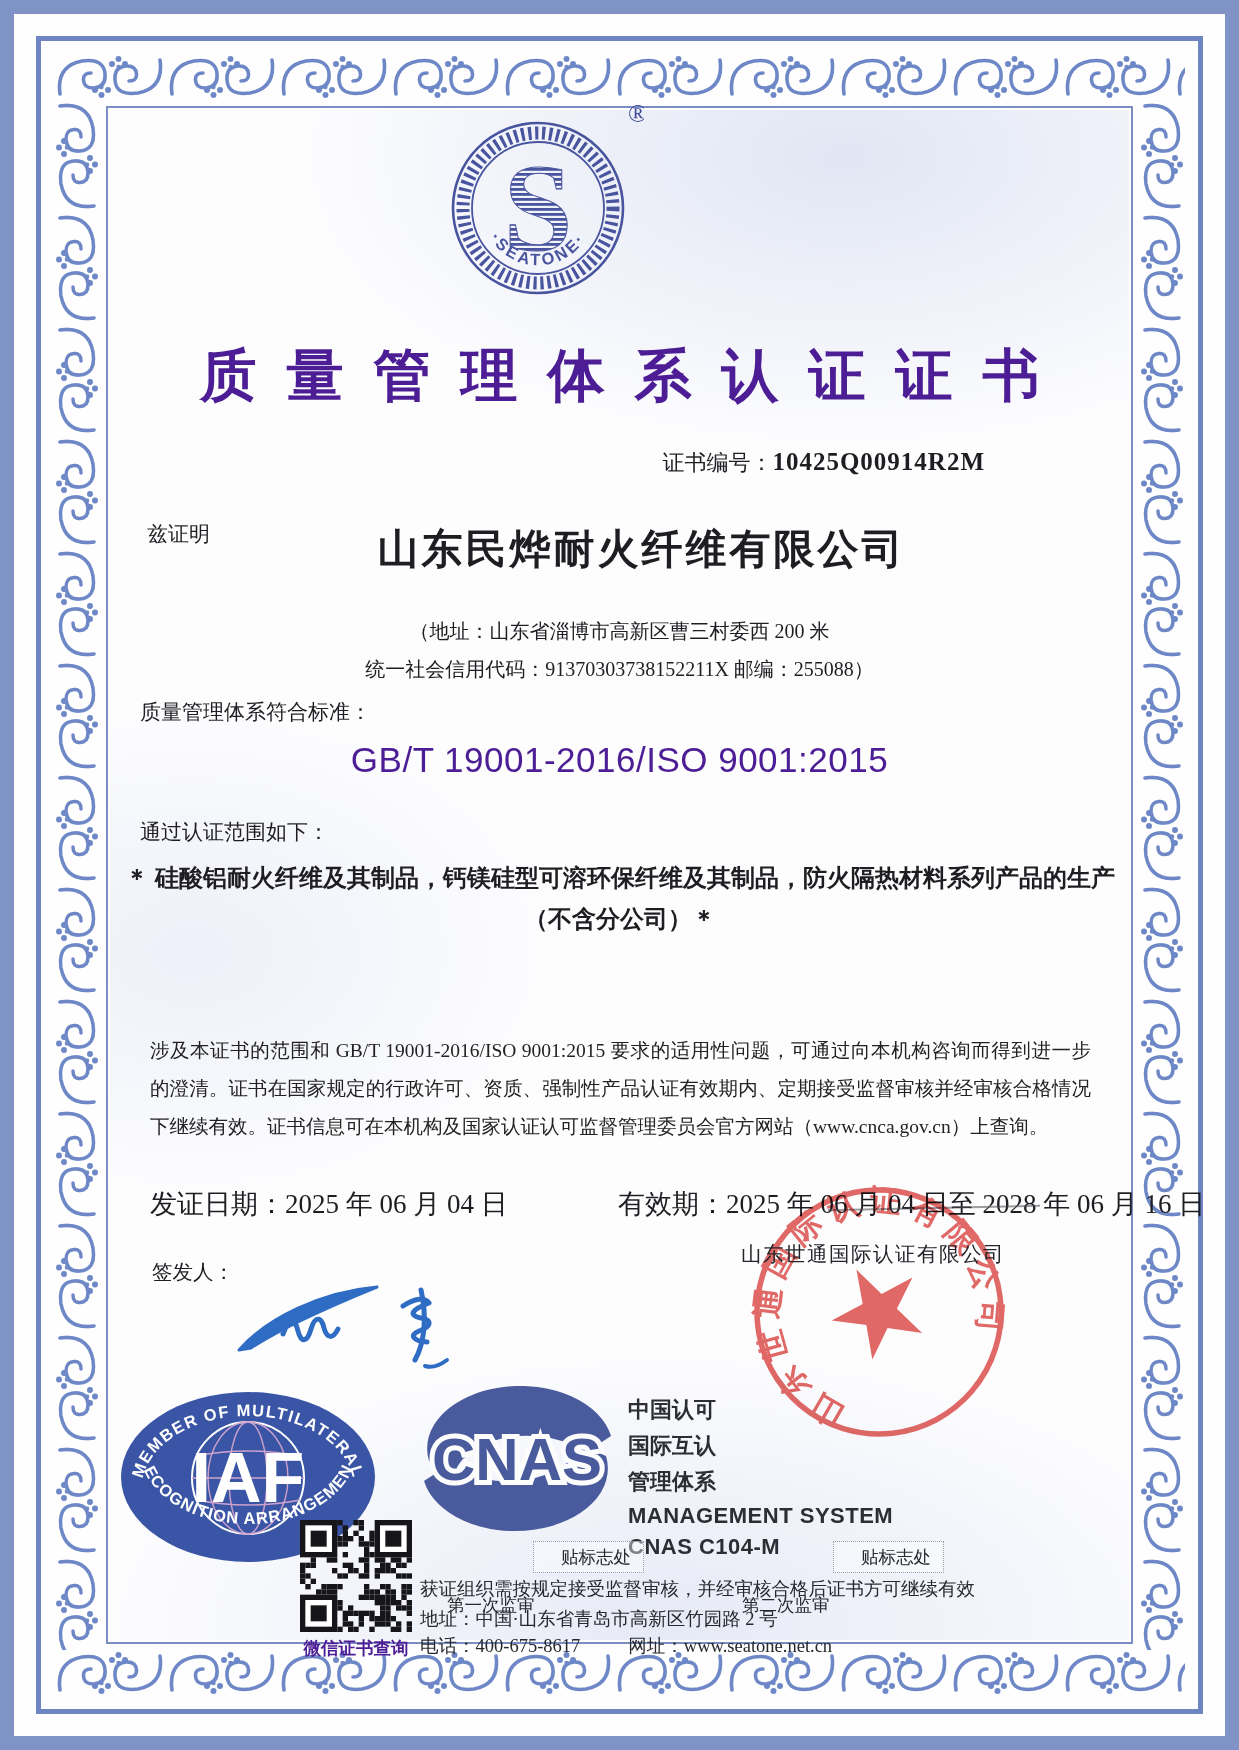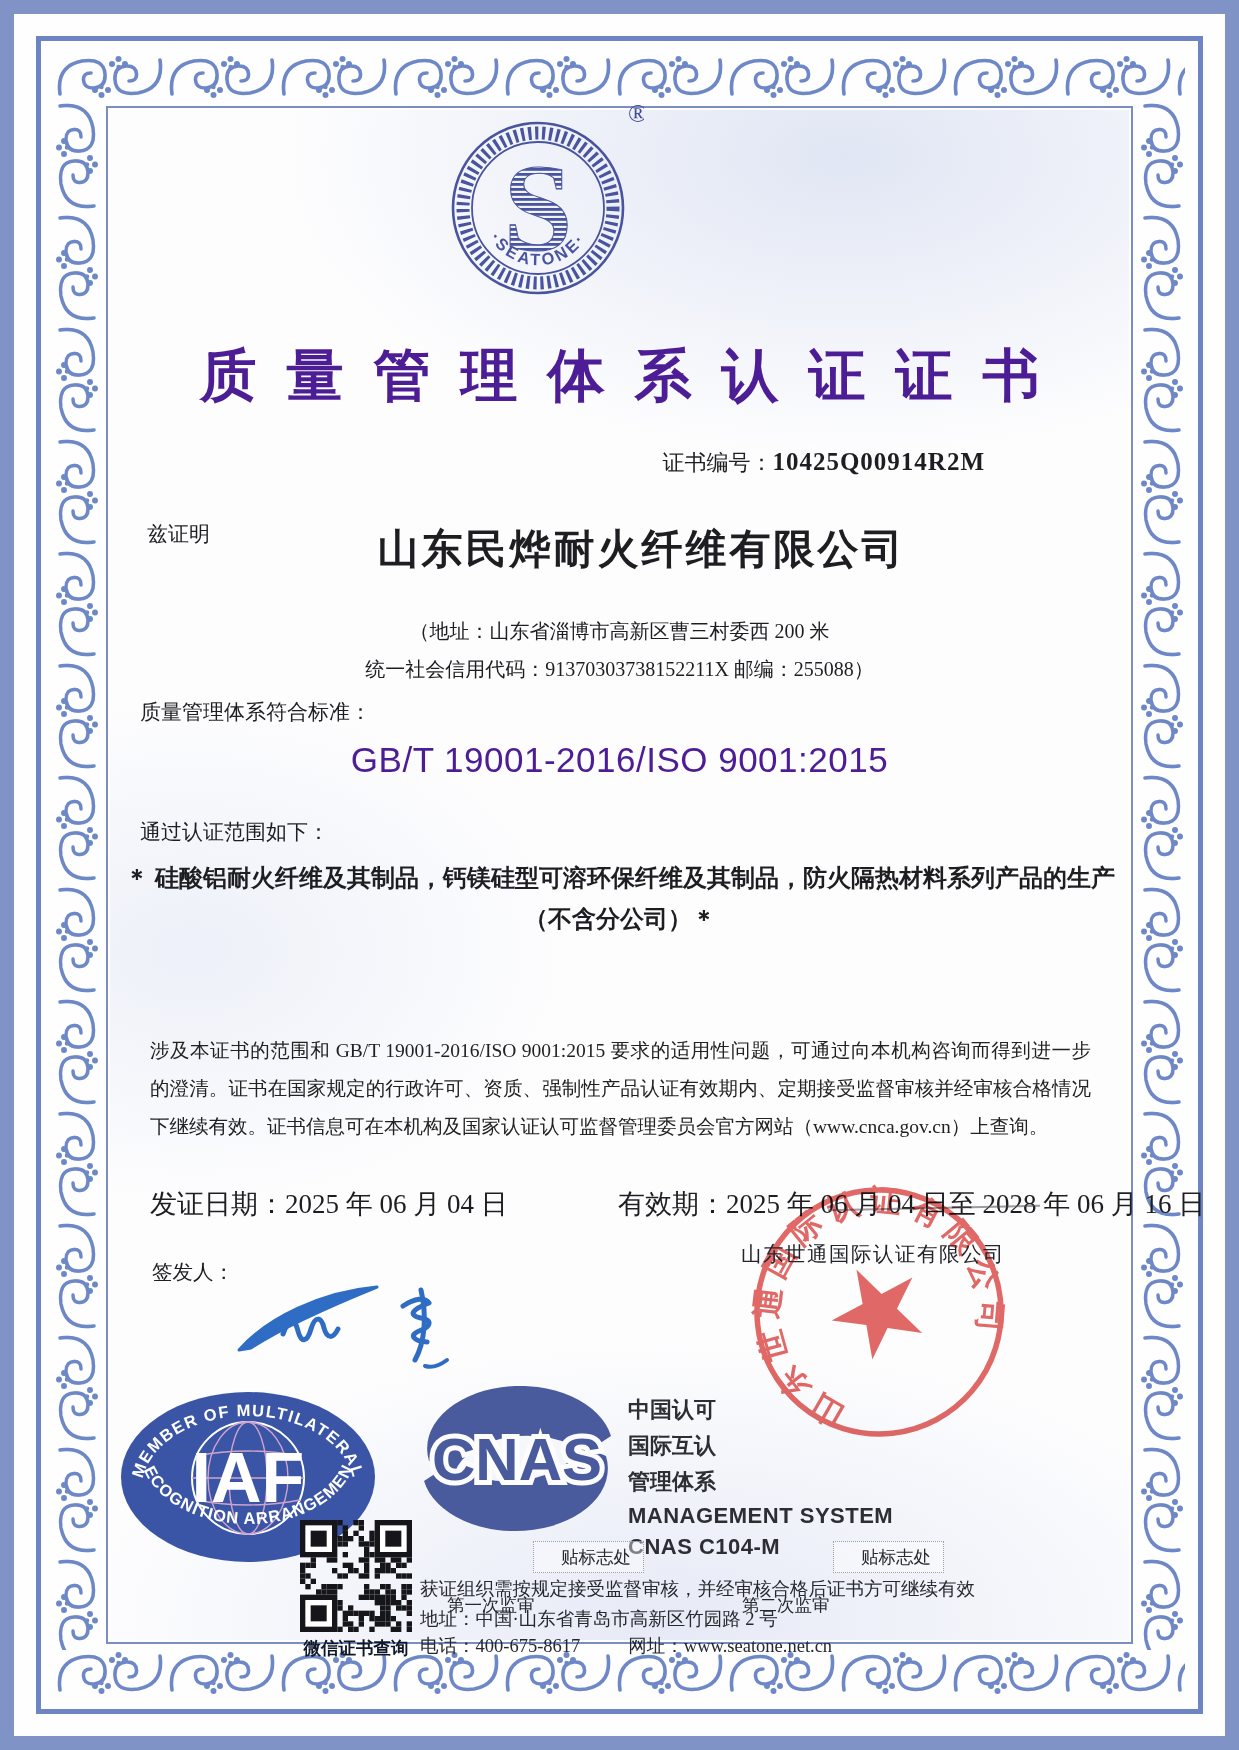--- a/index.html
+++ b/index.html
@@ -40,21 +40,21 @@
   
   .stamp{left:745px;top:1178px;opacity:.85;mix-blend-mode:multiply;z-index:2;}
   .sig{left:225px;top:1272px;}
   
   .cnas-text{left:628px;top:1392px;font-family:"Liberation Sans","DejaVu Sans",sans-serif;}
   .cnas-text .zh{font-size:22px;font-weight:700;line-height:36px;color:#2c2e33;}
   .cnas-text .en{font-size:22px;font-weight:700;line-height:31px;color:#2c2e33;letter-spacing:.5px;}
   
   .qr{left:300px;top:1520px;}
   .qr-cap{left:292px;top:1636px;width:128px;text-align:center;font-size:17.5px;font-weight:600;
-          font-family:"Liberation Sans","DejaVu Sans",sans-serif;color:#0f172a;z-index:3;}
+          font-family:"Liberation Sans","DejaVu Sans",sans-serif;color:#4c1d95;z-index:3;}
   .audit{font-size:17.5px;top:1549px;color:#26282e;z-index:3;margin-top:44px;}
   .stickbox{top:1541px;width:94px;height:30px;border:1.5px dotted #9aa0ae;text-align:center;
             line-height:30px;font-size:17.5px;color:#26282e;z-index:3;background:rgba(255,255,255,.4);padding-left:15px;}
   .footnote{left:420px;right:120px;text-align:left;font-size:18.5px;color:#26282e;z-index:3;}
   .fn1{top:1576px;} .fn2{top:1606px;} .fn3{top:1633px;}
   .gap{display:inline-block;width:48px;}
 </style>
 </head>
 <body>
 

